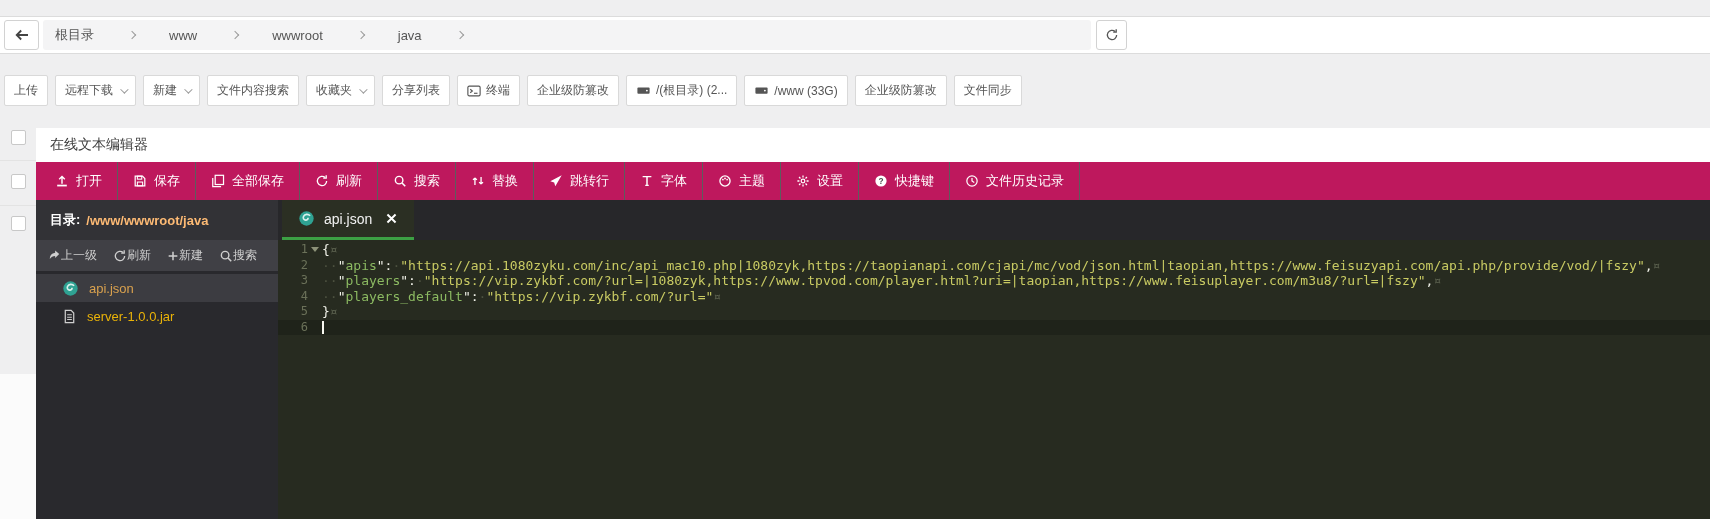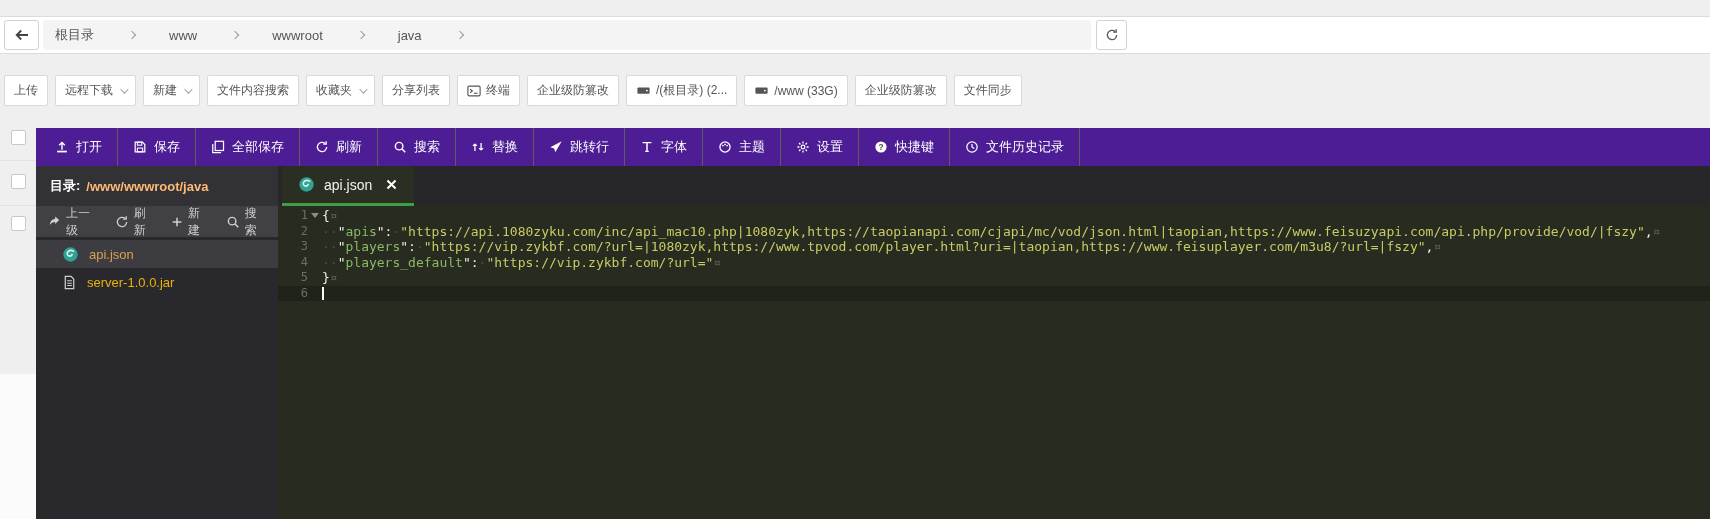--- a/index.html
+++ b/index.html
@@ -34,36 +34,36 @@
   .strip-bottom { position:absolute; left:0; top:374px; width:36px; height:145px; background:#fbfbfb; }
   .cb { position:absolute; left:11px; width:15px; height:15px; background:#fff;
         border:1px solid #c8c8c8; border-radius:2px; cursor:pointer; }
 
   
   .panel { position:absolute; left:36px; top:128px; width:1674px; height:391px;
            display:flex; flex-direction:column; background:#fff; }
   .panel-title { height:34px; background:#fff; display:flex; align-items:center;
                  padding-left:14px; font-size:14px; color:#3c3c3c; flex:none; }
 
-  .ed-toolbar { height:38px; background:#4c1d95; display:flex; align-items:stretch; padding-left:4px; flex:none; }
+  .ed-toolbar { height:38px; background:#be185d; display:flex; align-items:stretch; padding-left:4px; flex:none; }
   .ed-btn { display:flex; align-items:center; gap:7px; padding:0 15px; color:#fff; font-size:13px;
             border-right:1px solid #5d5d5d; cursor:pointer; white-space:nowrap; }
   .ed-btn .btn-ic { display:flex; color:#fff; }
 
   .panel-body { flex:1; display:flex; min-height:0; }
 
   
   .sidebar { width:242px; flex:none; background:#29292d; display:flex; flex-direction:column; }
   .dir-row { height:40px; background:#323236; display:flex; align-items:center; padding:0 14px;
              color:#fff; font-size:13px; gap:6px; flex:none; }
   .dir-label { font-weight:bold; }
   .dir-path { font-weight:bold; color:#fdba74; }
   .side-actions { height:31px; background:#404045; display:flex; align-items:center; padding:0 12px;
                   gap:16px; flex:none; }
-  .side-act { display:flex; align-items:center; gap:5px; color:#cfcfcf; font-size:12px; cursor:pointer; }
+  .side-act { display:flex; align-items:center; color:#cfcfcf; font-size:12px; cursor:pointer; }
   .side-act .btn-ic { display:flex; color:#cfcfcf; }
   .file-list { flex:1; padding-top:3px; }
   .file-item { height:28px; display:flex; align-items:center; gap:10px; padding-left:26px;
                color:#eab308; font-size:13px; cursor:pointer; }
   .file-item.selected { background:#3c3c41; color:#d9a14e; }
   .file-item .f-ic { display:flex; }
 
   
   .ed-col { flex:1; display:flex; flex-direction:column; min-width:0; }
   .tab-bar { height:40px; background:#27272a; display:flex; align-items:stretch; padding-left:4px; flex:none; }
@@ -220,20 +220,21 @@
     </div>
 
   <div class="strip-sep" style="top:160px"></div>
   <div class="strip-sep" style="top:205px"></div>
   <div class="strip-bottom"></div>
   <div class="cb" style="top:130px"></div>
   <div class="cb" style="top:174px"></div>
   <div class="cb" style="top:216px"></div>
 
   <div class="panel">
+    <div class="panel-title">在线文本编辑器</div>
 
     <div class="ed-toolbar">
 
         <div class="ed-btn">
           <span class="btn-ic">
             <svg width="14" height="14" viewBox="0 0 16 16">
               <path d="M8 11V3.5M4.8 6L8 2.8 11.2 6" fill="none" stroke="currentColor" stroke-width="1.6"></path>
               <path d="M2.5 13.2h11" stroke="currentColor" stroke-width="2"></path>
             </svg>
           </span>

